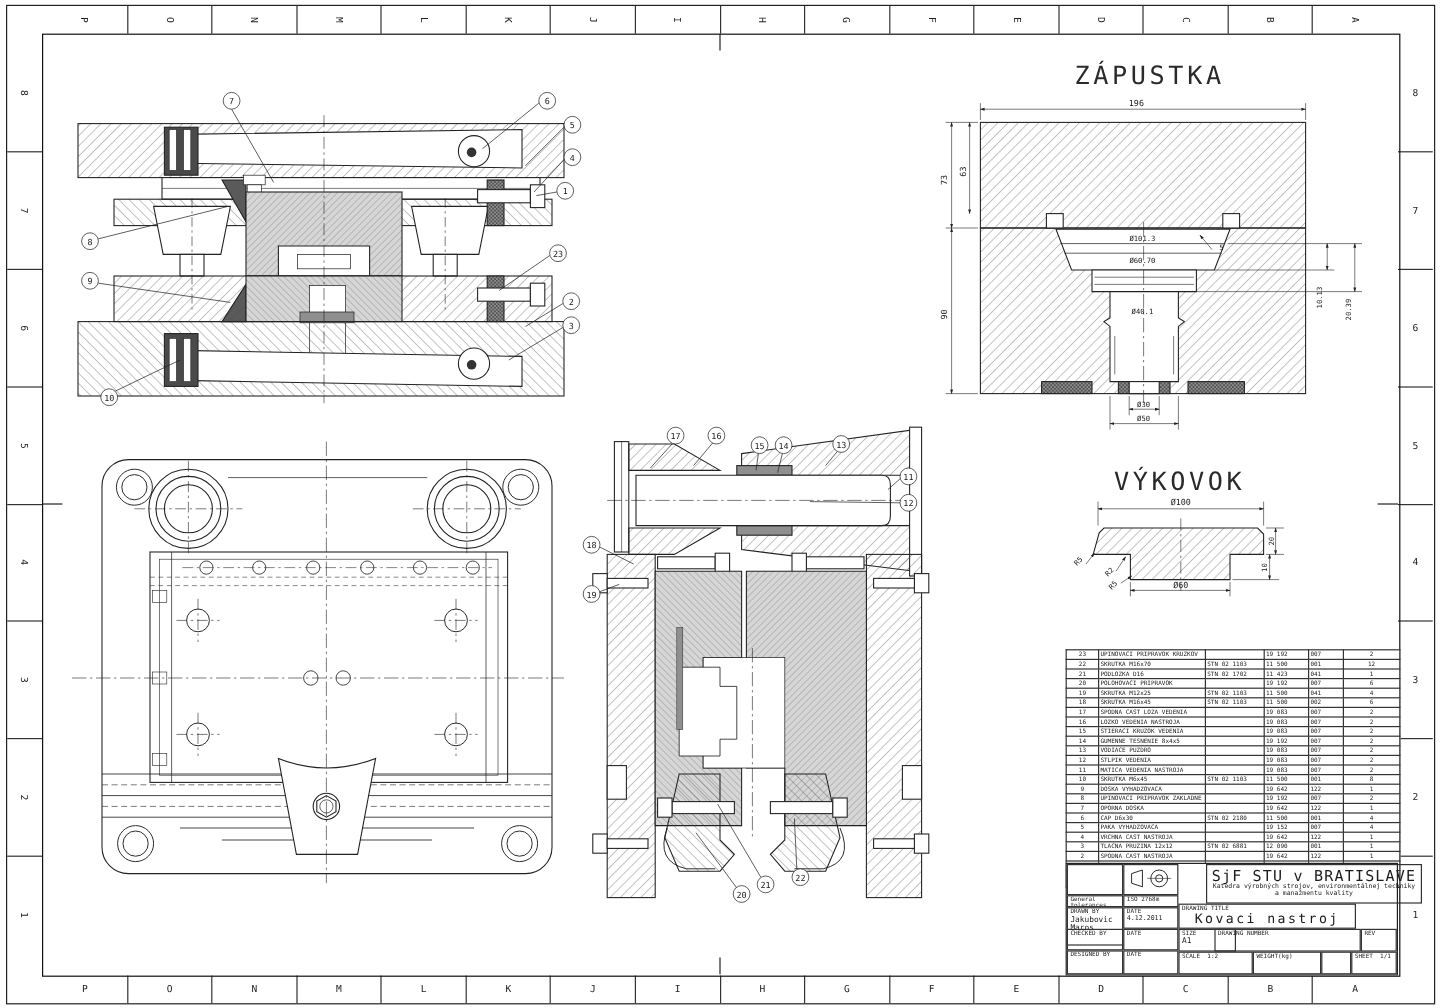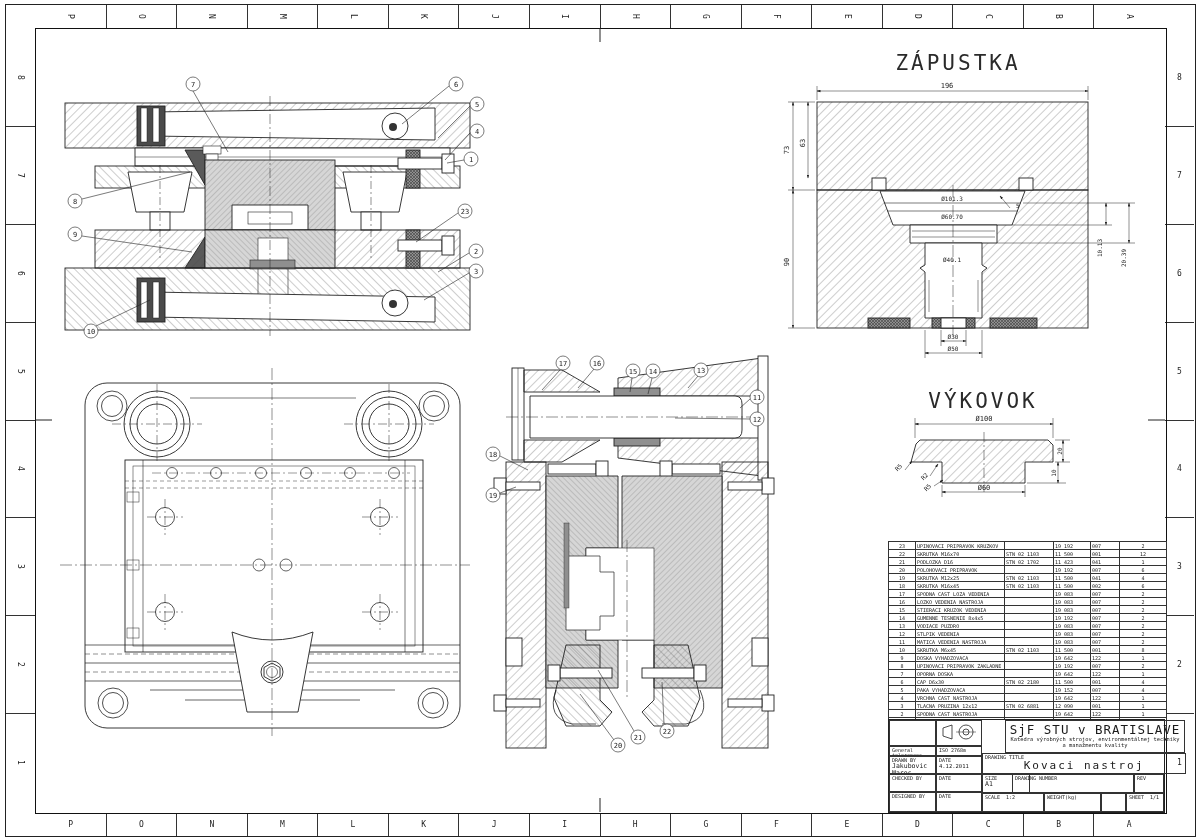--- a/index.html
+++ b/index.html
@@ -829,21 +829,21 @@
         <circle cx="27" cy="10" r="3" fill="none" stroke="#222" stroke-width="0.8"></circle>
         <line x1="17" y1="10" x2="37" y2="10" stroke="#222" stroke-width="0.5"></line>
       </svg>
     </div>
     <div class="tb-cell" style="left:0;top:26px;width:47px;height:10px;">
       <span class="tb-label">General tolerances</span>
       </div>
     <div class="tb-cell" style="left:47px;top:26px;width:46px;height:10px;">
       <span class="tb-label">ISO 2768m</span>
       </div>
-    <div class="tb-cell" style="left:0;top:36px;width:47px;height:18px;">
+    <div class="tb-cell" style="left:0;top:36px;width:47px;height:32px;">
       <span class="tb-label">DRAWN BY</span>
       <span class="tb-value">Jakubovic Maros</span>
       </div>
     <div class="tb-cell" style="left:47px;top:36px;width:46px;height:18px;">
       <span class="tb-label">DATE</span>
       <span class="tb-value" style="font-size:5.5px;">4.12.2011</span>
       </div>
     <div class="tb-cell" style="left:0;top:54px;width:47px;height:18px;">
       <span class="tb-label">CHECKED BY</span>
       </div>
@@ -854,21 +854,21 @@
       <span class="tb-label">DESIGNED BY</span>
       </div>
     <div class="tb-cell" style="left:47px;top:72px;width:46px;height:20px;">
       <span class="tb-label">DATE</span>
       </div>
 
     <div class="tb-cell" style="left:93px;top:0;width:180px;height:33px;margin-left:23px;">
       <div class="tb-company">SjF STU v BRATISLAVE</div>
       <div class="tb-dept">Katedra výrobných strojov, environmentálnej techniky a manažmentu kvality</div>
     </div>
-    <div class="tb-cell" style="left:93px;top:33px;width:204px;height:21px;">
+    <div class="tb-cell" style="left:93px;top:33px;width:148px;height:21px;">
       <span class="tb-label">DRAWING TITLE</span>
       <div class="tb-title-big">Kovaci nastroj</div>
     </div>
     <div class="tb-cell" style="left:93px;top:54px;width:48px;height:19px;">
       <span class="tb-label">SIZE</span>
       <span class="tb-value">A1</span>
       </div>
     <div class="tb-cell" style="left:123px;top:54px;width:122px;height:19px;">
       <span class="tb-label">DRAWING NUMBER</span>
       </div>

